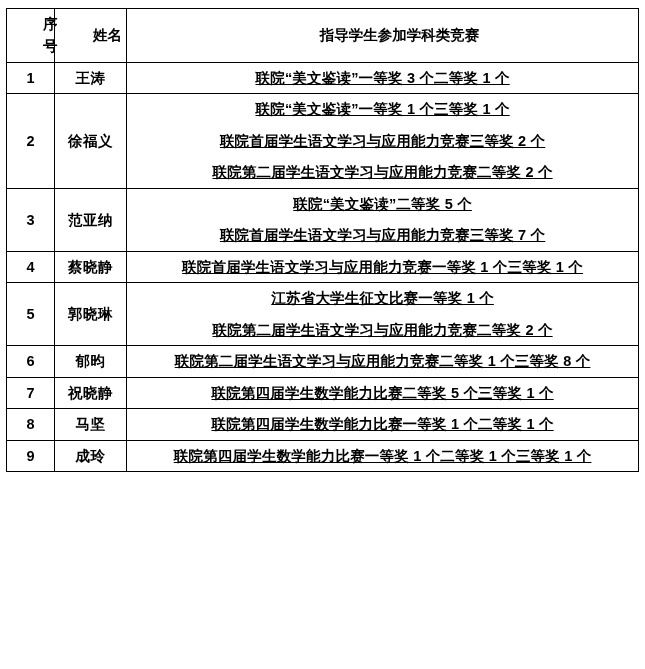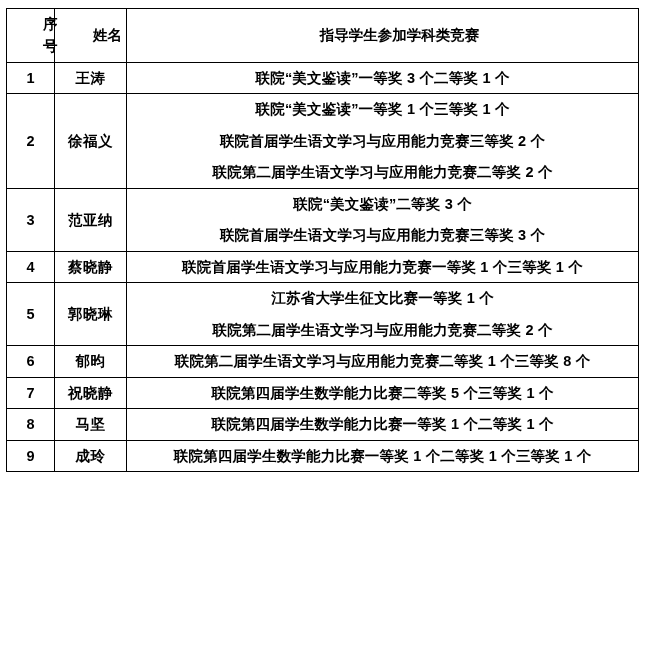--- a/index.html
+++ b/index.html
@@ -41,20 +41,21 @@
     font-size: 14.5px;
     font-weight: bold;
     padding-left: 36px;
   }
   col.c-no { width: 48px; }
   col.c-name { width: 72px; }
   col.c-desc { width: 511px; }
 
   .cell-lines > div {
     white-space: nowrap;
+    text-decoration: underline;
   }
   .cell-lines > div + div {
     margin-top: 9px;
   }
   .multi td {
     padding-top: 7px;
     padding-bottom: 7px;
   }
   .name-cell {
     letter-spacing: 0.5px;
@@ -99,22 +100,22 @@
               <div>联院首届学生语文学习与应用能力竞赛三等奖 2 个</div>
               <div>联院第二届学生语文学习与应用能力竞赛二等奖 2 个</div>
             </div>
           </td>
         </tr>
         <tr class="multi">
           <td>3</td>
           <td class="name-cell">范亚纳</td>
           <td class="desc-cell">
             <div class="cell-lines">
-              <div>联院“美文鉴读”二等奖 3 个</div>
-              <div>联院首届学生语文学习与应用能力竞赛三等奖 3 个</div>
+              <div>联院“美文鉴读”二等奖 5 个</div>
+              <div>联院首届学生语文学习与应用能力竞赛三等奖 7 个</div>
             </div>
           </td>
         </tr>
         <tr>
           <td>4</td>
           <td class="name-cell">蔡晓静</td>
           <td class="desc-cell">
             <div class="cell-lines">
               <div>联院首届学生语文学习与应用能力竞赛一等奖 1 个三等奖 1 个</div>
             </div>

